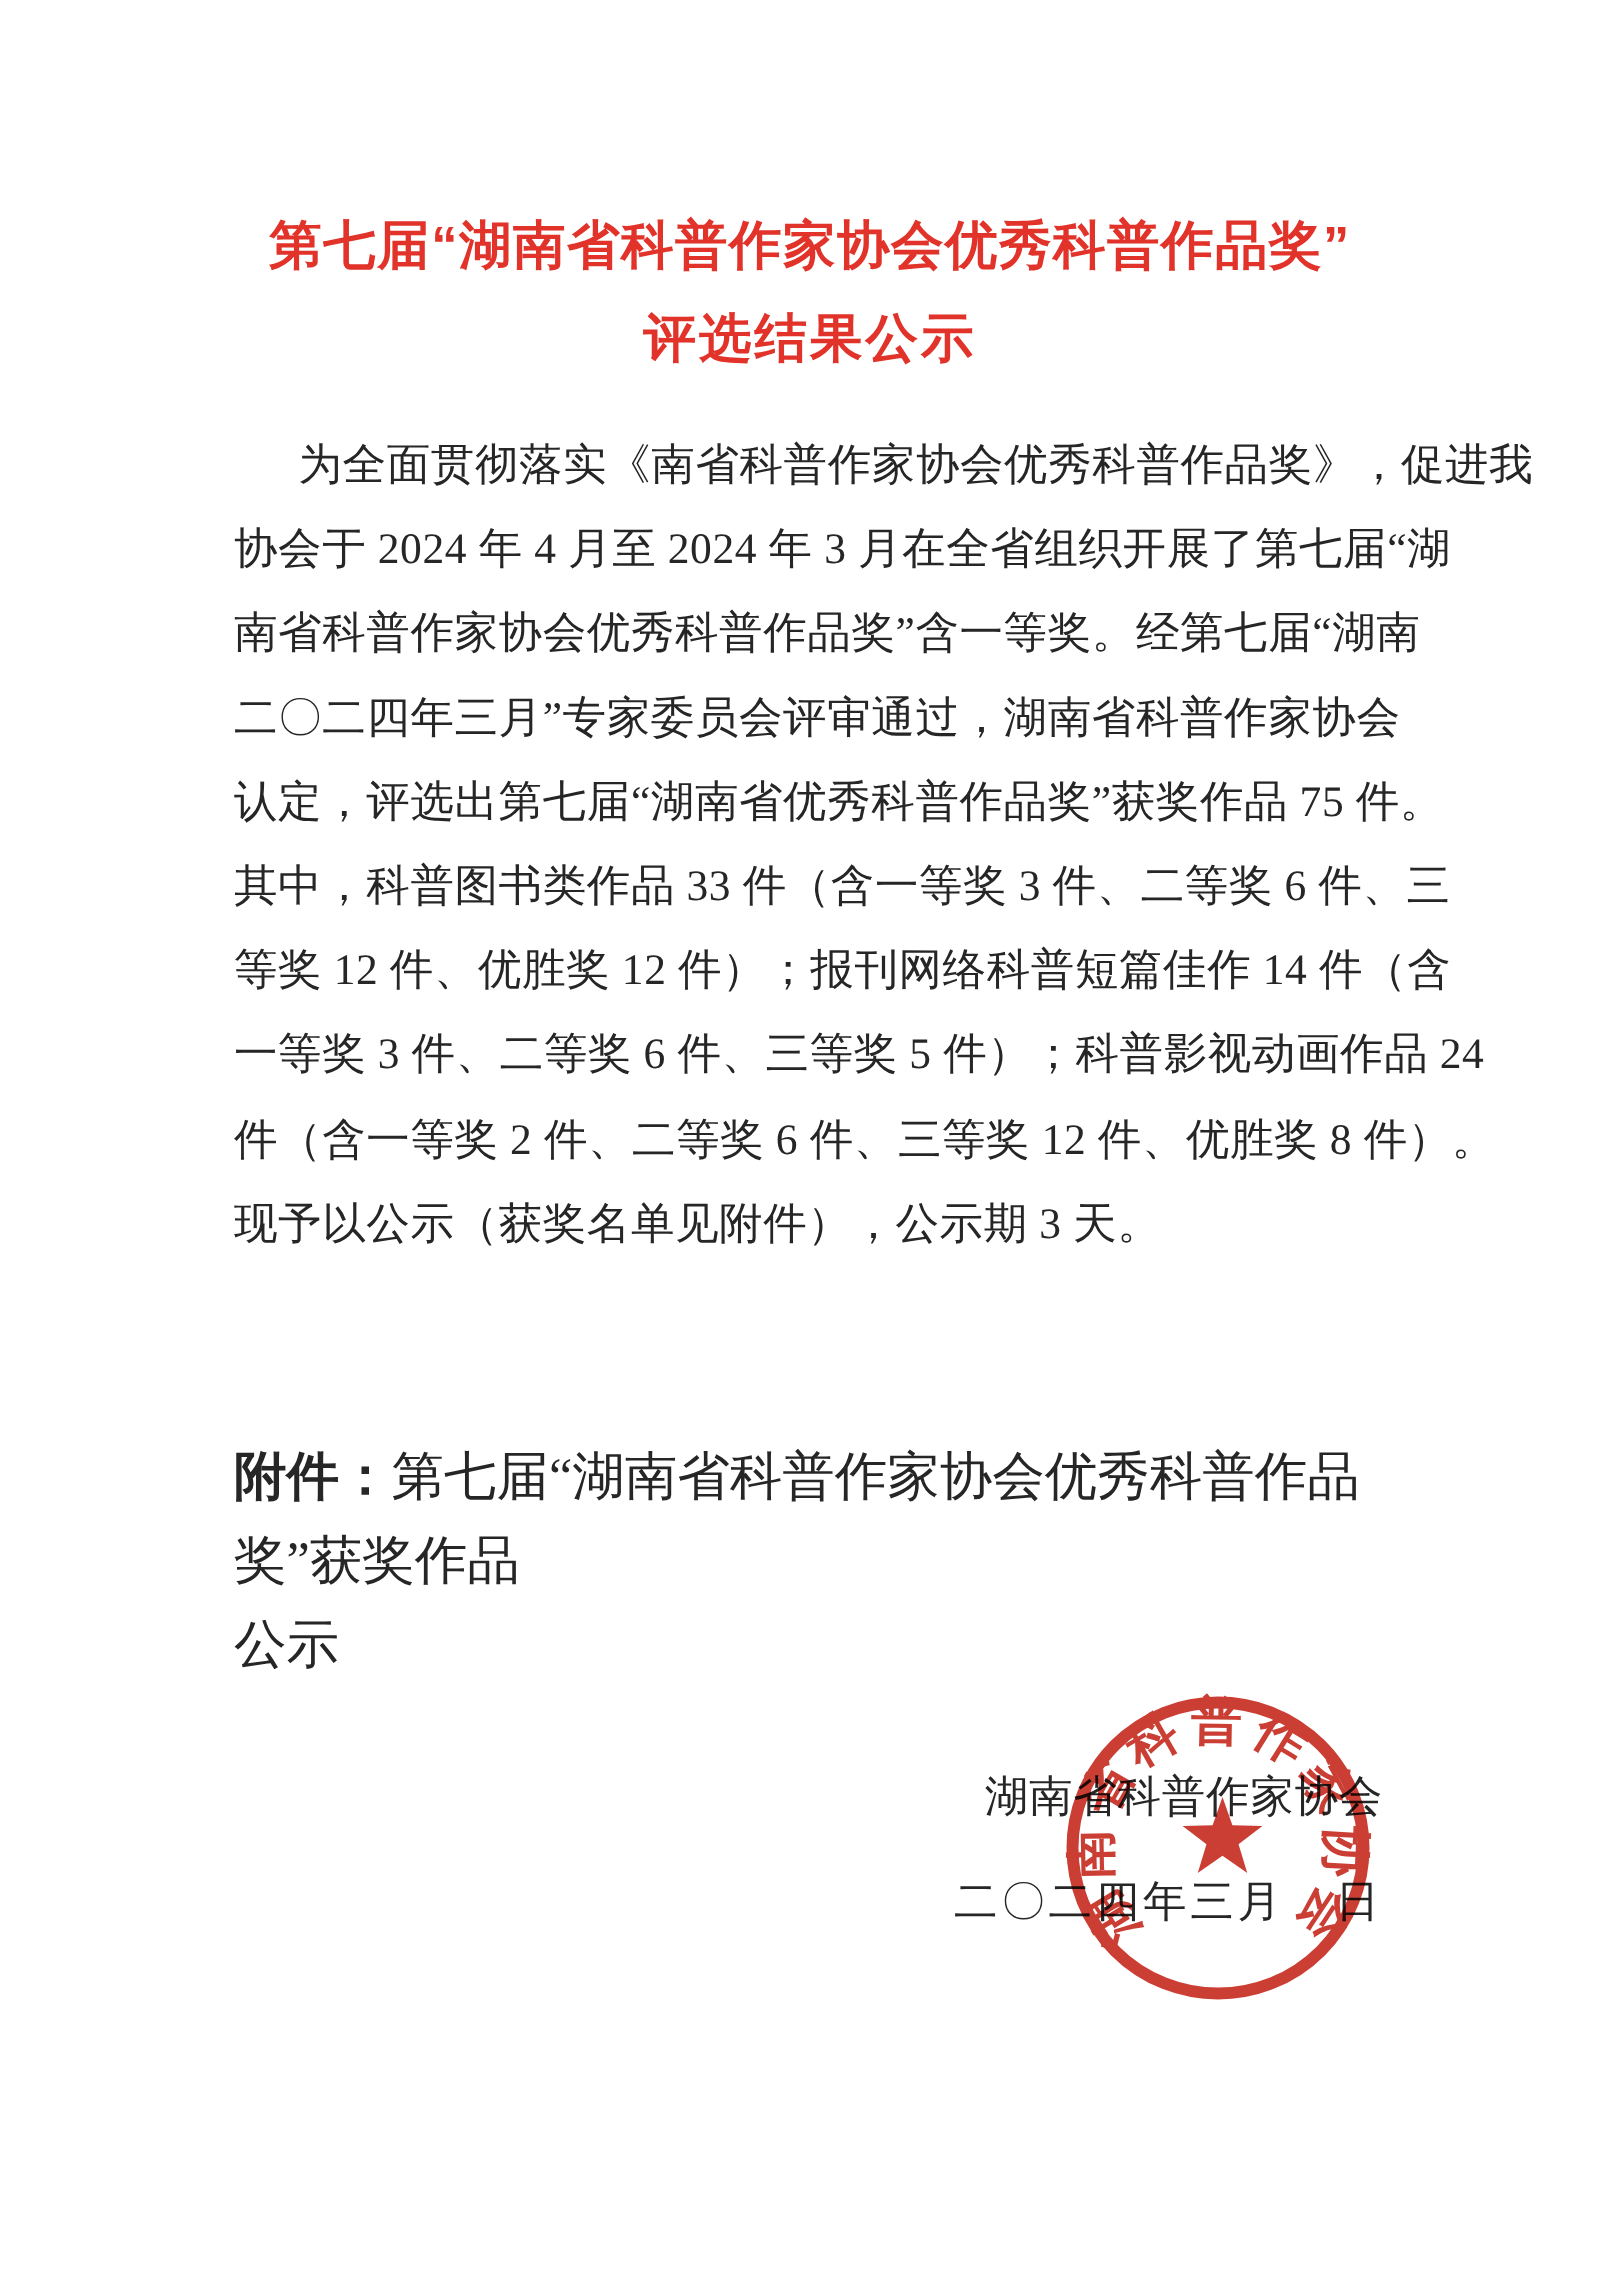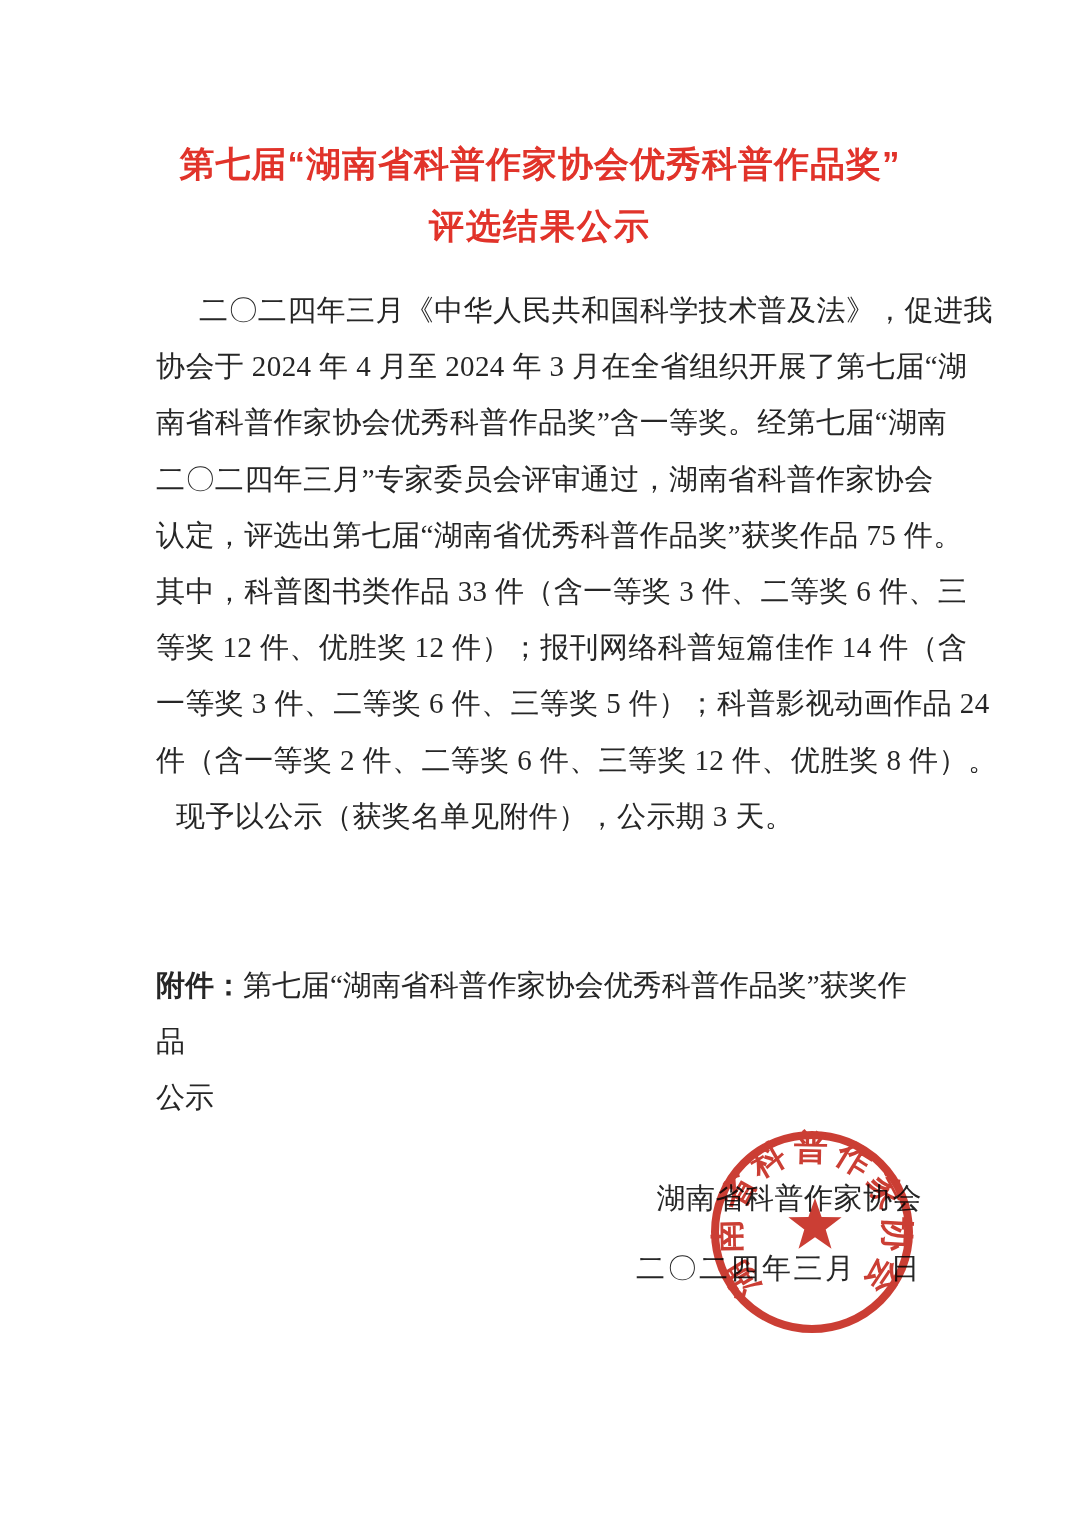--- a/index.html
+++ b/index.html
@@ -39,28 +39,28 @@
     line-height: 56.2px;
     color: #262626;
   }
   .bline {
     text-align: justify;
     text-align-last: justify;
     white-space: nowrap;
     letter-spacing: 0.4px;
   }
   .bline.indent { text-indent: 43px; }
-  .bline.last { text-align-last: left; white-space: normal; margin-left: 20px; }
+  .bline.last { text-align-last: left; white-space: normal; }
   
   .attach {
     position: absolute;
     top: 957px;
     left: 156px;
     width: 766px;
-    font-size: 29px;
+    font-size: 35px;
     line-height: 56.2px;
     color: #262626;
   }
   .attach .label {
     font-family: "Liberation Sans", sans-serif;
     font-weight: 700;
   }
   
   .sig-org {
     position: absolute;
@@ -101,21 +101,21 @@
 <body>
 
 <div class="page">
 
   <div class="doc-title">
     <div class="t1">第七届“湖南省科普作家协会优秀科普作品奖”</div>
     <div class="t2">评选结果公示</div>
   </div>
 
   <div class="doc-body">
-    <div class="bline indent">二〇二四年三月《中华人民共和国科学技术普及法》，促进我</div>
+    <div class="bline indent">为全面贯彻落实《南省科普作家协会优秀科普作品奖》，促进我</div>
     <div class="bline">协会于 2024 年 4 月至 2024 年 3 月在全省组织开展了第七届“湖</div>
     <div class="bline">南省科普作家协会优秀科普作品奖”含一等奖。经第七届“湖南</div>
     <div class="bline">二〇二四年三月”专家委员会评审通过，湖南省科普作家协会</div>
     <div class="bline">认定，评选出第七届“湖南省优秀科普作品奖”获奖作品 75 件。</div>
     <div class="bline">其中，科普图书类作品 33 件（含一等奖 3 件、二等奖 6 件、三</div>
     <div class="bline">等奖 12 件、优胜奖 12 件）；报刊网络科普短篇佳作 14 件（含</div>
     <div class="bline">一等奖 3 件、二等奖 6 件、三等奖 5 件）；科普影视动画作品 24</div>
     <div class="bline">件（含一等奖 2 件、二等奖 6 件、三等奖 12 件、优胜奖 8 件）。</div>
     <div class="bline last">现予以公示（获奖名单见附件），公示期 3 天。</div>
   </div>

